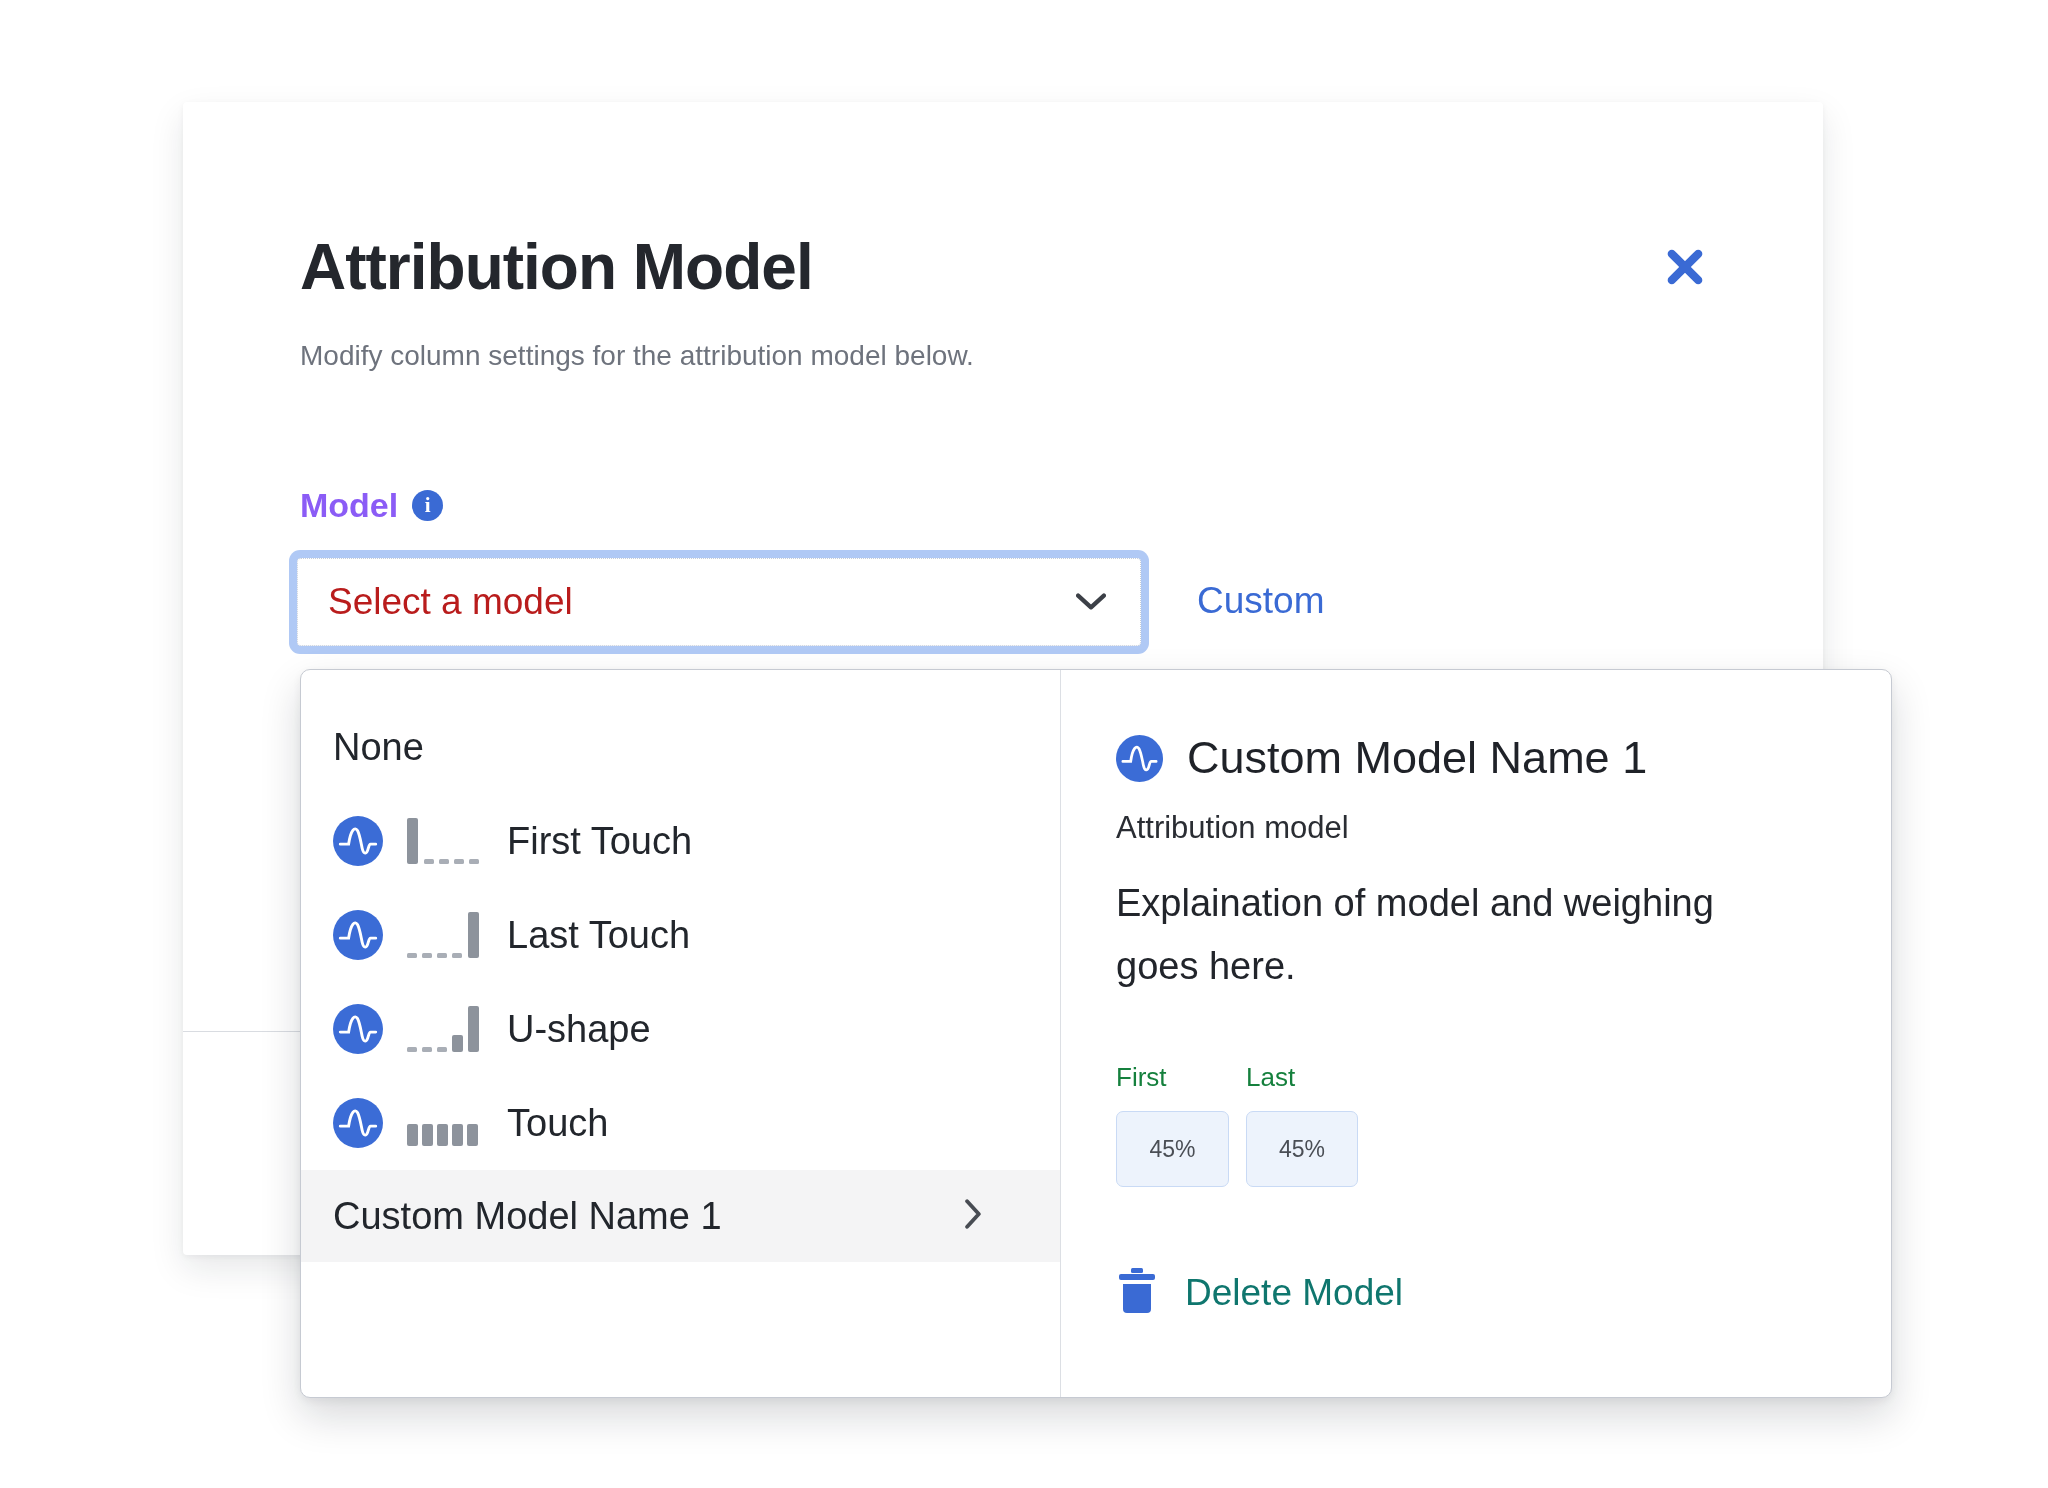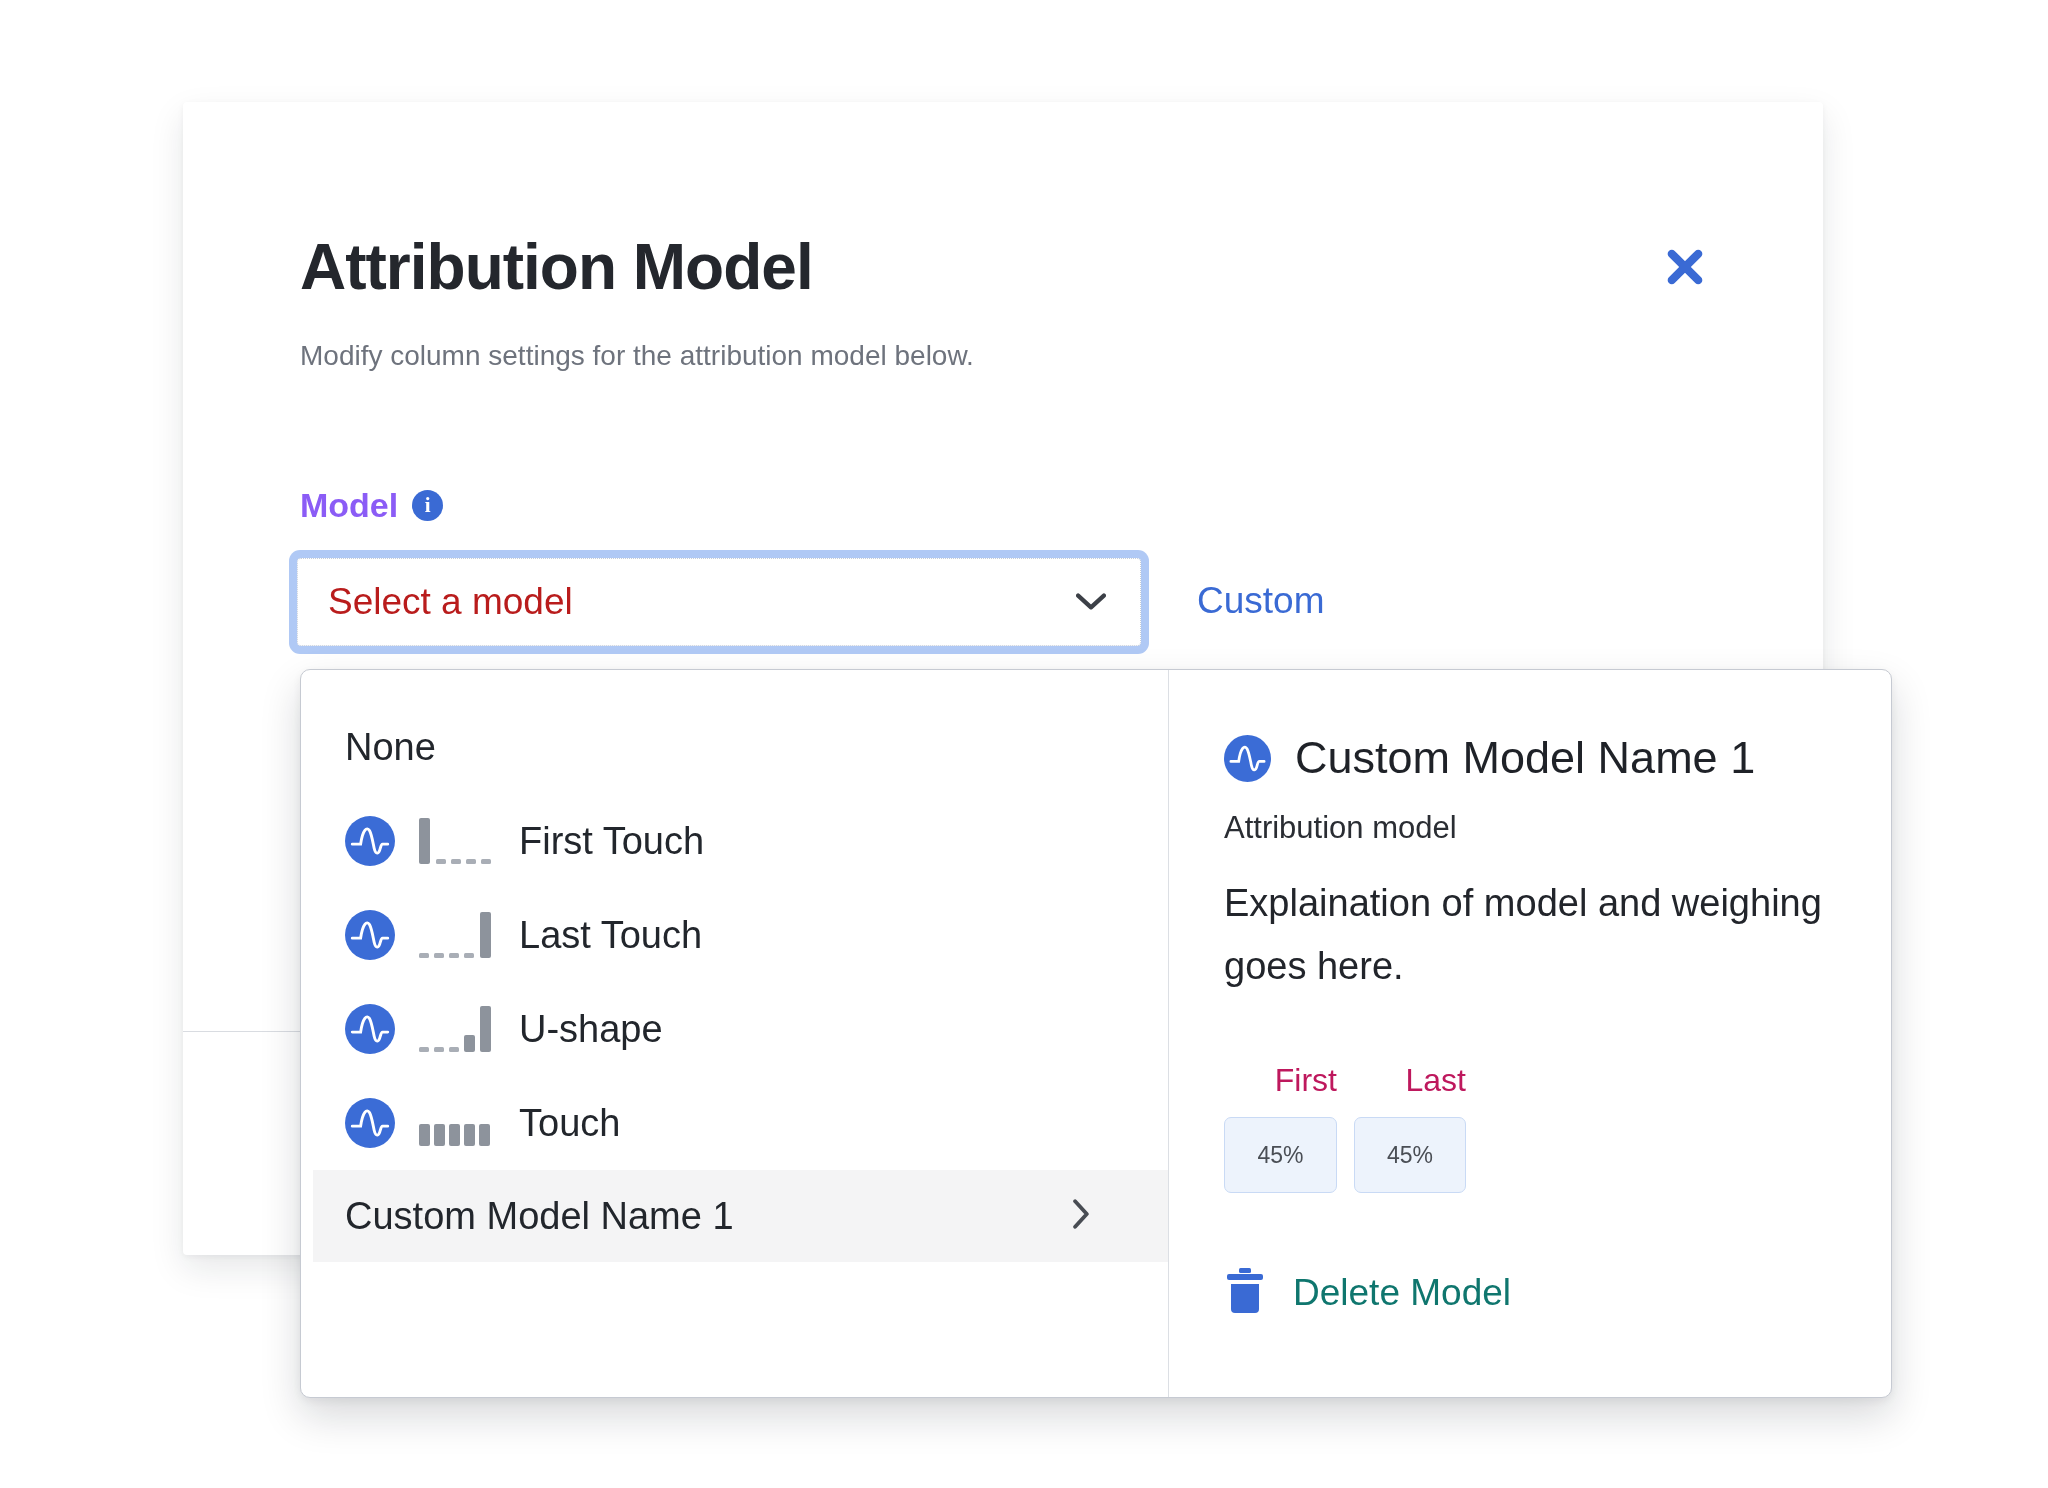--- a/index.html
+++ b/index.html
@@ -52,22 +52,22 @@
     position:absolute;left:0;top:929px;width:100%;height:1px;background:#d9dce1;
   }
   
   .dropdown{
     position:absolute;left:300px;top:669px;width:1590px;height:727px;
     background:#fff;border:1px solid #c6cad2;border-radius:10px;
     box-shadow:0 18px 40px rgba(15,20,30,.16),0 3px 8px rgba(15,20,30,.06);
     display:flex;overflow:hidden;
   }
   .option-list{
-    width:856px;border-right:1px solid #dcdfe4;box-sizing:border-box;
-    padding-top:30px;flex-shrink:0;margin-left:12px;
+    width:760px;border-right:1px solid #dcdfe4;box-sizing:border-box;
+    padding-top:30px;flex-shrink:0;
   }
   .opt-row{
     height:94px;display:flex;align-items:center;padding-left:32px;cursor:pointer;
     box-sizing:border-box;
   }
   .opt-row .row-label{font-size:38px;color:#22262c;}
   .amp-icon{width:50px;height:50px;display:inline-flex;margin-right:24px;flex-shrink:0;}
   .minichart{width:72px;height:50px;display:inline-flex;align-items:flex-end;margin-right:28px;flex-shrink:0;}
   .opt-row.selected{
     height:92px;background:#f4f4f5;padding-right:78px;justify-content:space-between;
@@ -84,21 +84,21 @@
   }
   .detail-desc{
     position:absolute;left:55px;top:202px;margin:0;width:650px;
     font-size:38px;line-height:63px;color:#22252b;
   }
   .weights{
     position:absolute;left:55px;top:392px;display:flex;gap:17px;
   }
   .weight-col{width:113px;}
   .weight-col.mid{width:112px;}
-  .w-label{font-size:32px;color:#be185d;margin-bottom:18px;text-align:right;}
+  .w-label{font-size:26px;color:#15803d;margin-bottom:18px;}
   .w-box{
     width:100%;height:76px;box-sizing:border-box;background:#edf3fc;
     border:1px solid #c9daf5;border-radius:7px;
     display:flex;align-items:center;justify-content:center;
     font-size:23px;color:#4a4e55;cursor:text;
   }
   .delete-row{
     position:absolute;left:58px;top:598px;display:flex;align-items:center;gap:30px;
     cursor:pointer;background:none;border:none;padding:0;
   }

